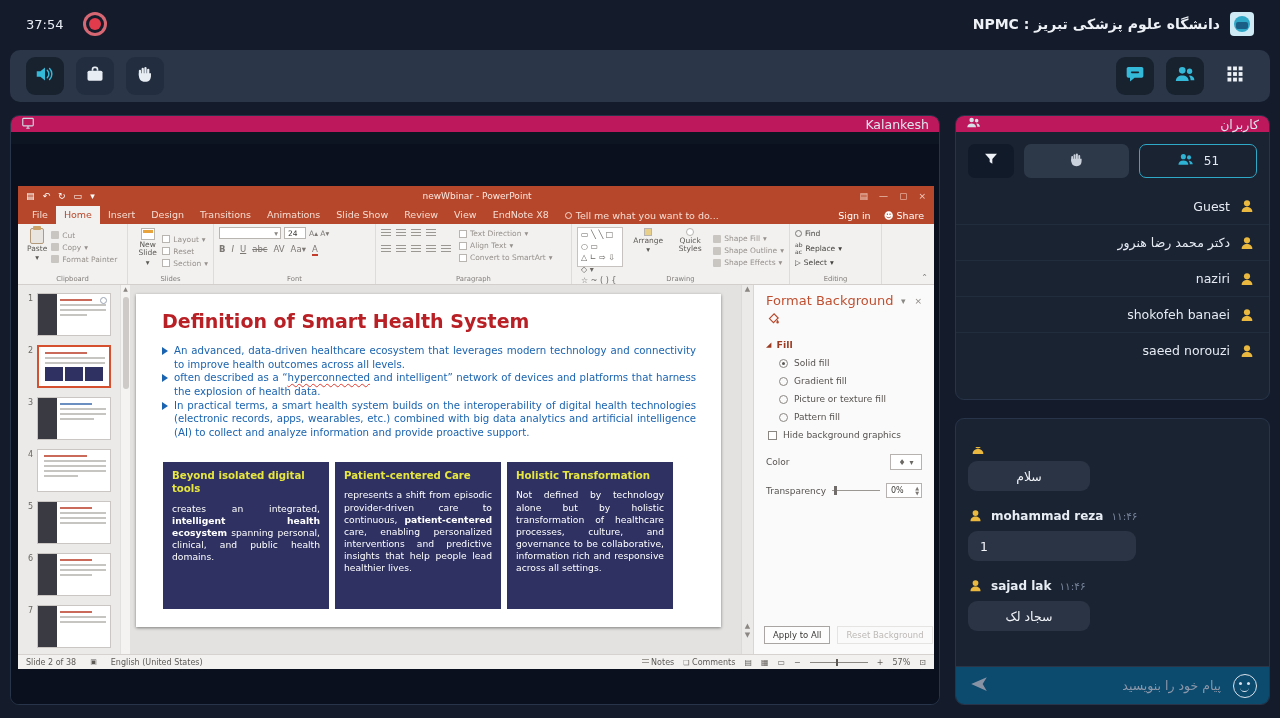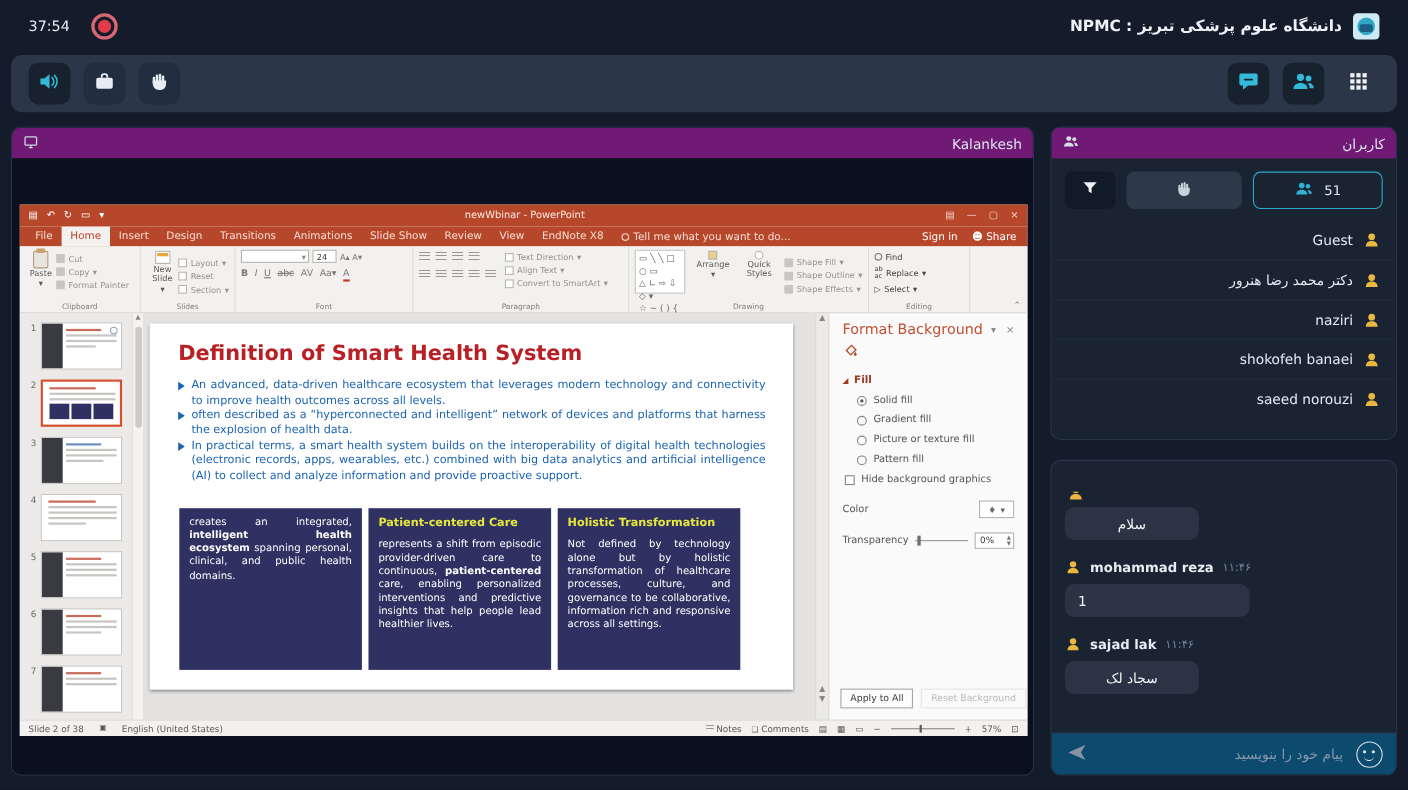--- a/index.html
+++ b/index.html
@@ -20,21 +20,21 @@
   
   .toolbar{position:absolute;left:10px;top:50px;width:1260px;height:52px;background:#2b3748;border-radius:10px;display:flex;align-items:center;padding:0 16px}
   .tb-left{display:flex;gap:12px}
   .tb-right{margin-left:auto;display:flex;gap:12px;align-items:center}
   .tbtn{width:38px;height:38px;border-radius:9px;display:flex;align-items:center;justify-content:center;cursor:pointer}
   .tbtn.dark{background:#18222f}
   .tbtn.mid{background:#222e3f}
 
   
   .panel{position:absolute;background:#1a2332;border:1px solid #273449;border-radius:9px;overflow:hidden}
-  .phead{height:28px;background:#701a75;display:flex;align-items:center;justify-content:space-between;padding:0 10px;color:#dde5ef;font-size:12.5px}
+  .phead{height:16px;background:#be185d;display:flex;align-items:center;justify-content:space-between;padding:0 10px;color:#dde5ef;font-size:12.5px}
 
   
   #share{left:10px;top:115px;width:930px;height:590px;background:#0d1422}
   #share .pbody{position:absolute;top:28px;left:0;right:0;bottom:0;background:#0a101d}
 
   
   #ppt{position:absolute;left:7px;top:42px;width:916px;height:483px;background:#fff;display:flex;flex-direction:column;font-family:"DejaVu Sans",sans-serif}
   .ppt-title{height:20px;background:#b7472a;display:flex;align-items:center;color:#fce9e2;font-size:9px;flex-shrink:0}
   .qat{display:flex;gap:8px;margin-left:8px;color:#fff;font-size:9px}
   .wt{flex:1;text-align:center}
@@ -88,21 +88,21 @@
   .slidewrap{flex:1;position:relative;background:#e3e2e1;overflow:hidden}
   .vscroll{position:absolute;right:0;top:0;bottom:0;width:12px;background:#eceae9;border-left:1px solid #dcdad8;font-size:7px;color:#8a8783;text-align:center}
   .vscroll .vb{position:absolute;bottom:14px;left:0;right:0;line-height:1.3}
 
   .slide{position:absolute;left:6px;top:9px;width:585px;height:333px;background:#fff;box-shadow:0 1px 3px rgba(0,0,0,.45)}
   .s-title{position:absolute;left:26px;top:16px;font-size:19px;font-weight:bold;color:#b82025}
   .s-bullets{position:absolute;left:26px;top:50px;width:534px;color:#1a63b0;font-size:10.2px;line-height:1.34}
   .s-b{display:flex;gap:6px}
   .s-b .mk{flex-shrink:0;width:0;height:0;border-left:6px solid #1a63b0;border-top:4px solid transparent;border-bottom:4px solid transparent;margin-top:3px}
   .s-b .tx{text-align:justify}
-  .squiggle{text-decoration-style:wavy;text-decoration-color:#e03a2f;text-decoration-thickness:1px;text-underline-offset:2px}
+  .squiggle{text-decoration:underline;text-decoration-style:wavy;text-decoration-color:#e03a2f;text-decoration-thickness:1px;text-underline-offset:2px}
   .s-boxes{position:absolute;left:27px;top:168px;display:flex;gap:6px}
   .s-box{width:166px;height:147px;background:#2e3162;color:#fff;padding:7px 9px;font-size:9.2px;line-height:1.32}
   .s-box h4{margin:0 0 7px;color:#e6e63e;font-size:10.2px;text-align:left;font-weight:bold}
   .s-box .bd{text-align:justify}
   .s-box .bd b{font-weight:bold}
 
   
   .fpane{width:181px;background:#fbfafa;border-left:1px solid #d8d5d2;position:relative;font-size:9px;color:#565350;padding:8px 12px;flex-shrink:0}
   .fp-title{color:#bf4f30;font-size:13px;display:flex;justify-content:space-between;align-items:center}
   .fp-wicons{color:#8b8884;font-size:9px;display:flex;gap:9px}
@@ -508,20 +508,21 @@
                     <span class="mk"></span>
                     <span class="tx"><span>often described as a “</span><span class="squiggle">hyperconnected</span><span> and intelligent” network of devices and platforms that harness the explosion of health data.</span></span>
                   </div>
                 <div class="s-b">
                     <span class="mk"></span>
                     <span class="tx"><span>In practical terms, a smart health system builds on the interoperability of digital health technologies (electronic records, apps, wearables, etc.) combined with big data analytics and artificial intelligence (AI) to collect and analyze information and provide proactive support.</span></span>
                   </div>
               </div>
               <div class="s-boxes">
                 <div class="s-box">
+                    <h4 style="text-align:left">Beyond isolated digital tools</h4>
                     <div class="bd"><span>creates an integrated, </span><b>intelligent health ecosystem</b><span> spanning personal, clinical, and public health domains.</span></div>
                   </div>
                 <div class="s-box">
                     <h4>Patient-centered Care</h4>
                     <div class="bd"><span>represents a shift from episodic provider-driven care to continuous, </span><b>patient-centered</b><span> care, enabling personalized interventions and predictive insights that help people lead healthier lives.</span></div>
                   </div>
                 <div class="s-box">
                     <h4>Holistic Transformation</h4>
                     <div class="bd"><span>Not defined by technology alone but by holistic transformation of healthcare processes, culture, and governance to be collaborative, information rich and responsive across all settings.</span></div>
                   </div>

